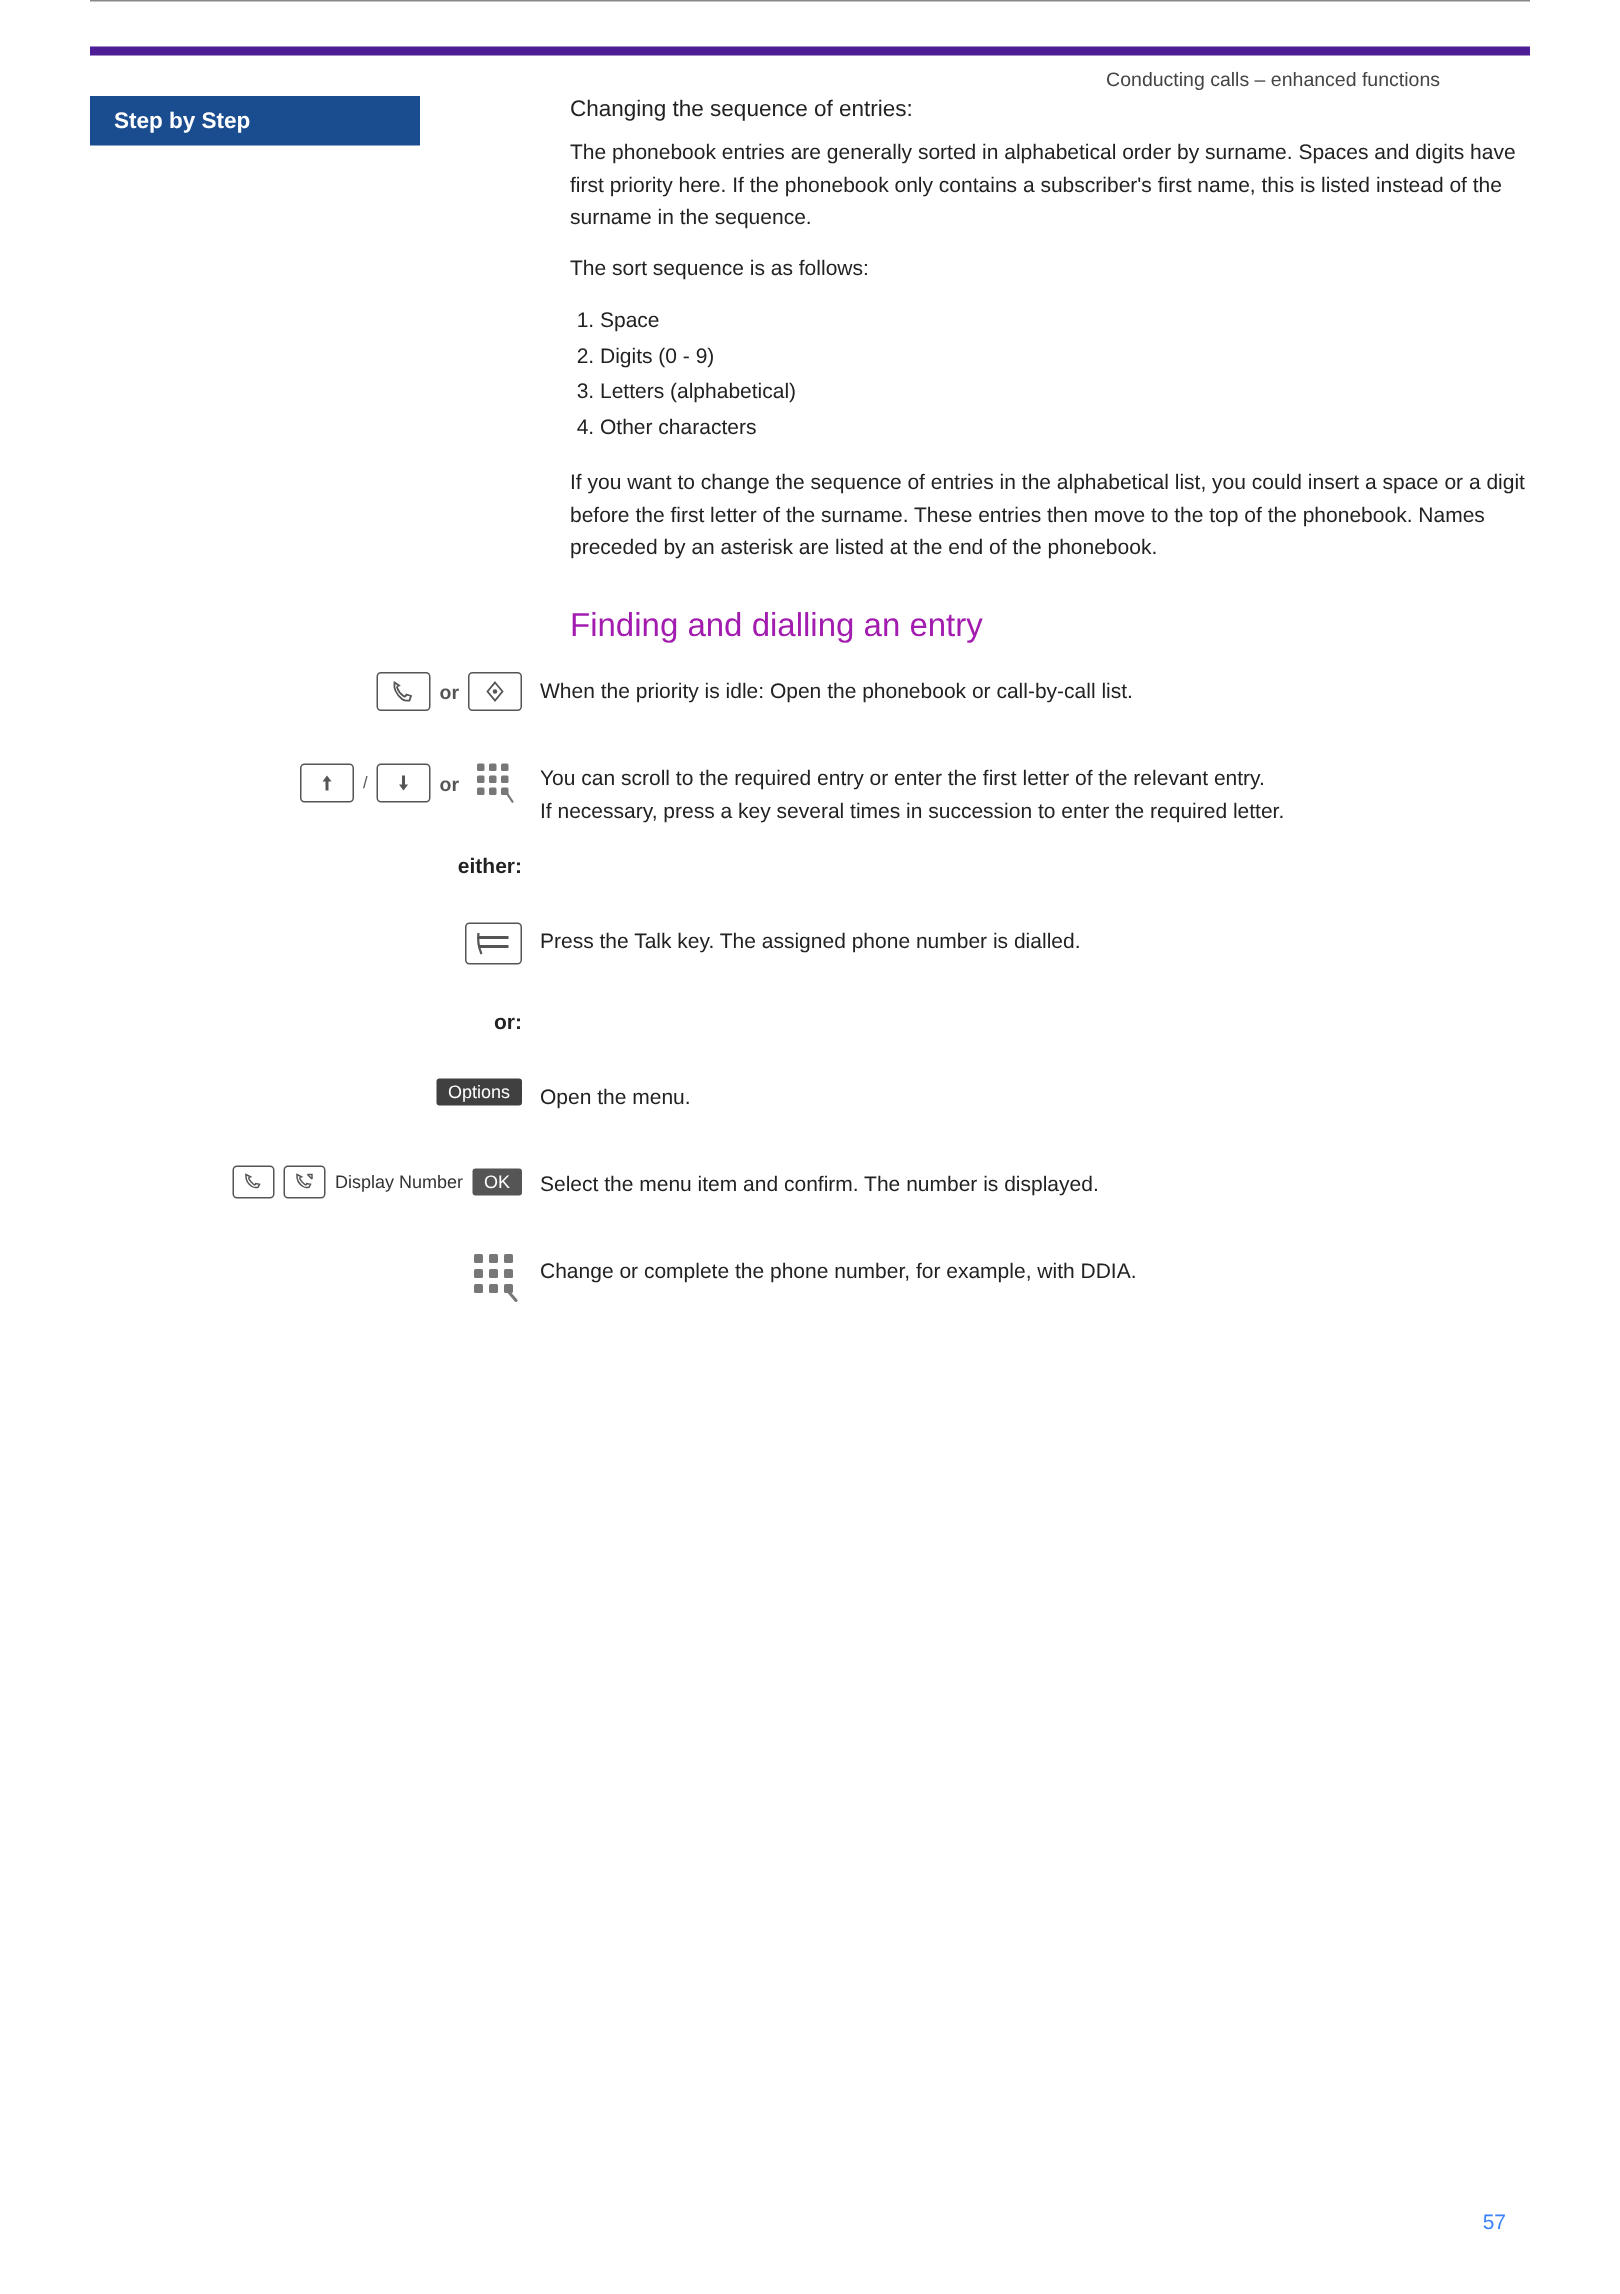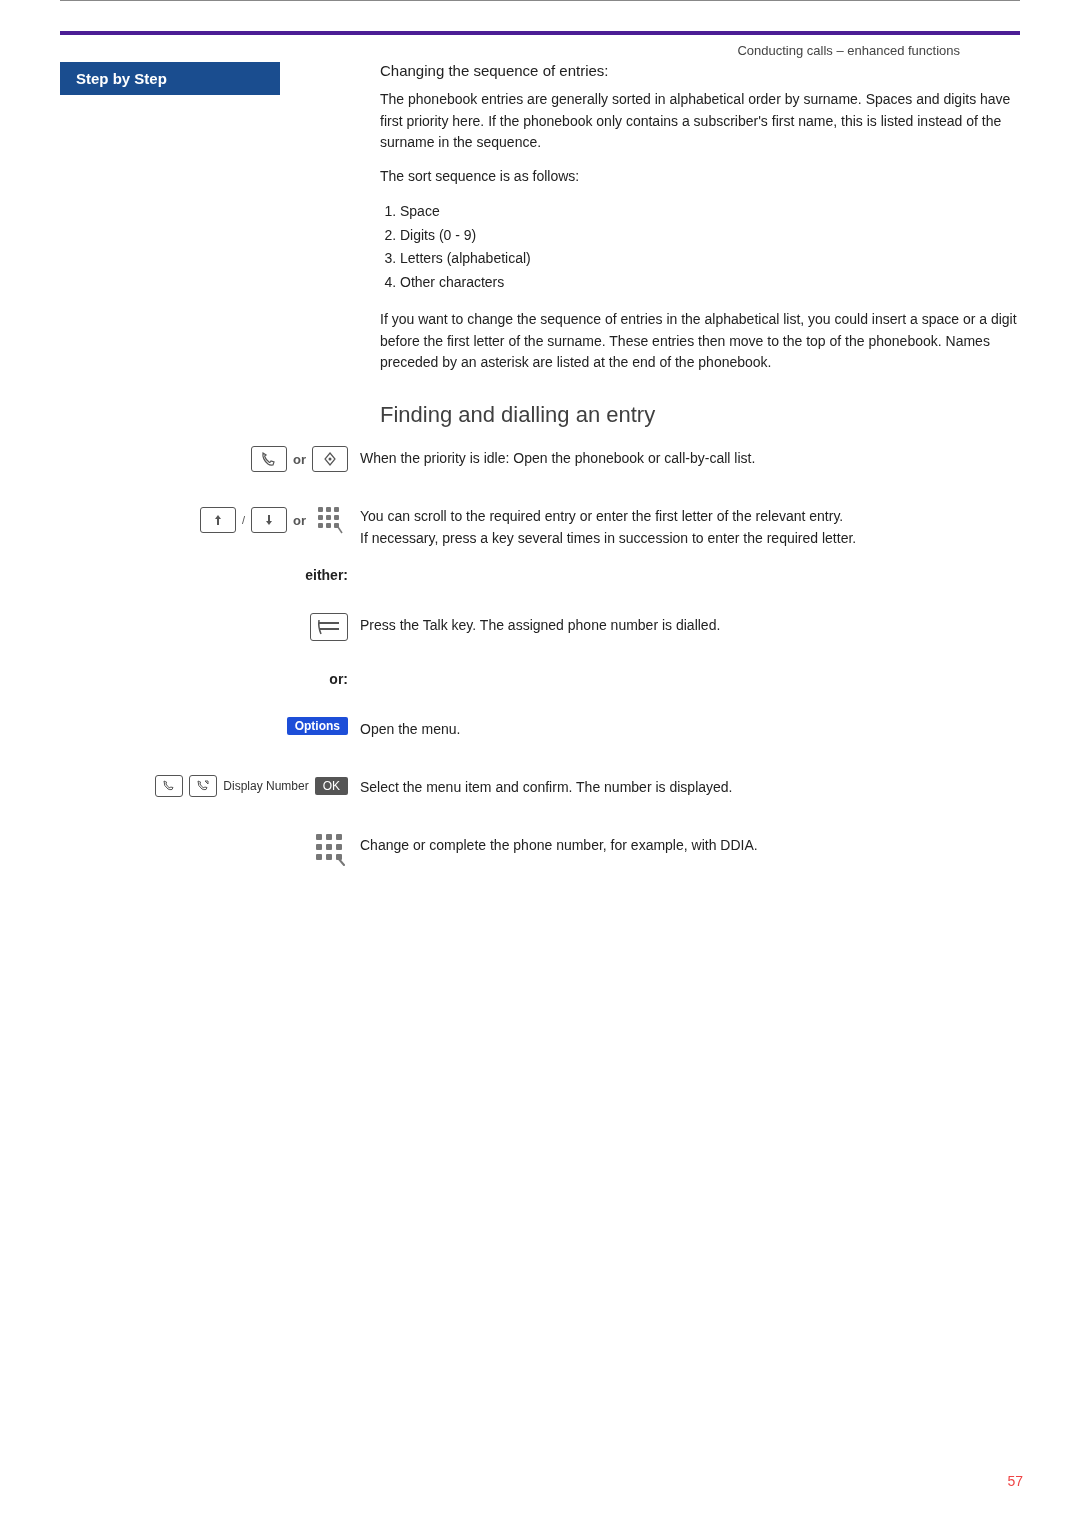--- a/index.html
+++ b/index.html
@@ -8,21 +8,21 @@
       width: 1080px;
       min-height: 1529px;
       background: #ffffff;
       font-family: Arial, Helvetica, sans-serif;
       font-size: 15px;
       color: #222;
       position: relative;
     }
 
     .header-line {
-      border-top: 4px solid #4c1d95;
+      border-top: 6px solid #4c1d95;
       margin: 0 60px;
       padding-top: 8px;
       text-align: right;
       font-size: 13px;
       color: #444;
       margin-top: 30px;
       padding-right: 60px;
     }
 
     .page-layout {
@@ -70,21 +70,21 @@
     }
 
     .list-ordered li {
       font-size: 14px;
       line-height: 1.7;
       color: #222;
     }
 
     .section-title {
       font-size: 22px;
-      color: #404040;
+      color: #a21caf;
       font-weight: normal;
       margin: 28px 0 18px 0;
       border-bottom: none;
     }
 
     .step-row {
       display: flex;
       align-items: flex-start;
       margin-bottom: 18px;
       min-height: 40px;
@@ -137,27 +137,27 @@
     .keypad-icon {
       display: inline-flex;
       align-items: center;
       justify-content: center;
       width: 36px;
       height: 32px;
       font-size: 20px;
     }
 
     .options-btn {
-      background: #1d4ed8;
+      background: #404040;
       color: white;
       font-size: 12px;
       padding: 2px 8px;
       border-radius: 2px;
       display: inline-block;
-      font-weight: bold;
+      font-weight: normal;
       margin-left: 48px;
     }
 
     .ok-btn {
       background: #555;
       color: white;
       font-size: 12px;
       padding: 2px 8px;
       border-radius: 2px;
       display: inline-block;
@@ -175,23 +175,23 @@
     }
 
     .either-text {
       font-weight: bold;
       font-size: 14px;
     }
 
     .page-number {
       position: absolute;
       bottom: 40px;
-      right: 57px;
-      font-size: 14px;
-      color: #ef4444;
+      right: 76px;
+      font-size: 14px;
+      color: #3b82f6;
     }
 
     
     .talk-key-box {
       display: inline-flex;
       align-items: center;
       justify-content: center;
       border: 1.5px solid #555;
       border-radius: 3px;
       width: 38px;

